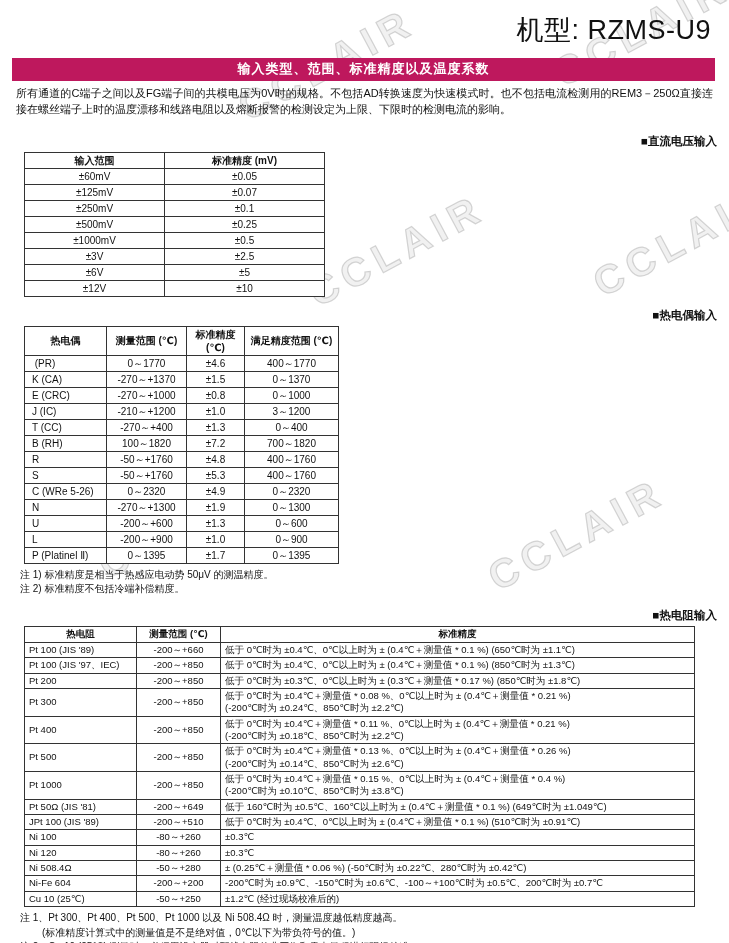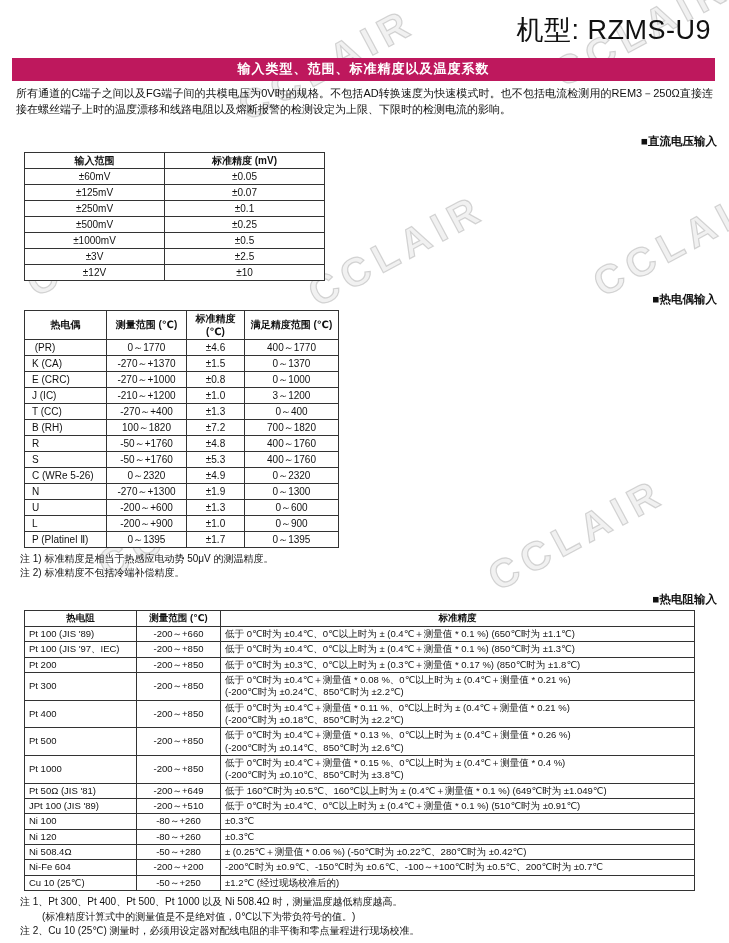--- a/index.html
+++ b/index.html
@@ -101,20 +101,24 @@
               <td>±500mV</td>
               <td>±0.25</td>
             </tr>
             <tr>
               <td>±1000mV</td>
               <td>±0.5</td>
             </tr>
             <tr>
               <td>±3V</td>
               <td>±2.5</td>
+            </tr>
+            <tr>
+              <td>±6V</td>
+              <td>±5</td>
             </tr>
             <tr>
               <td>±12V</td>
               <td>±10</td>
             </tr>
           </tbody>
       </table>
     </div>
 
     <div class="section">

